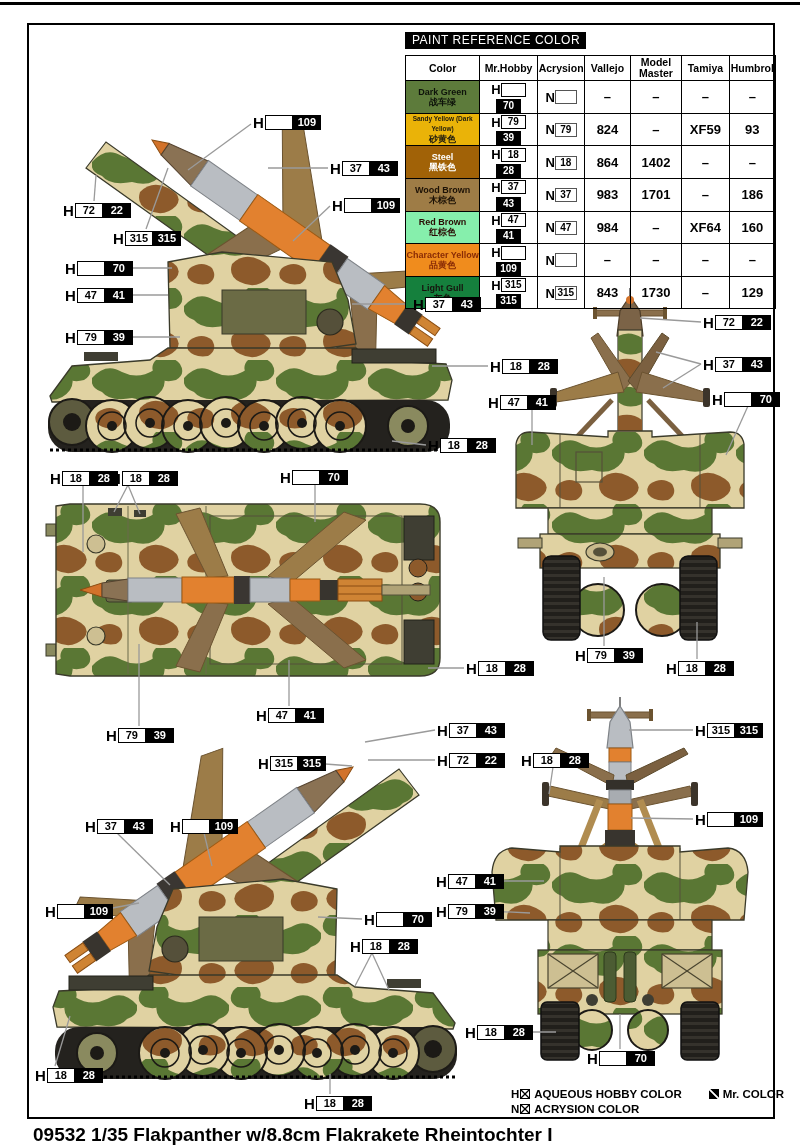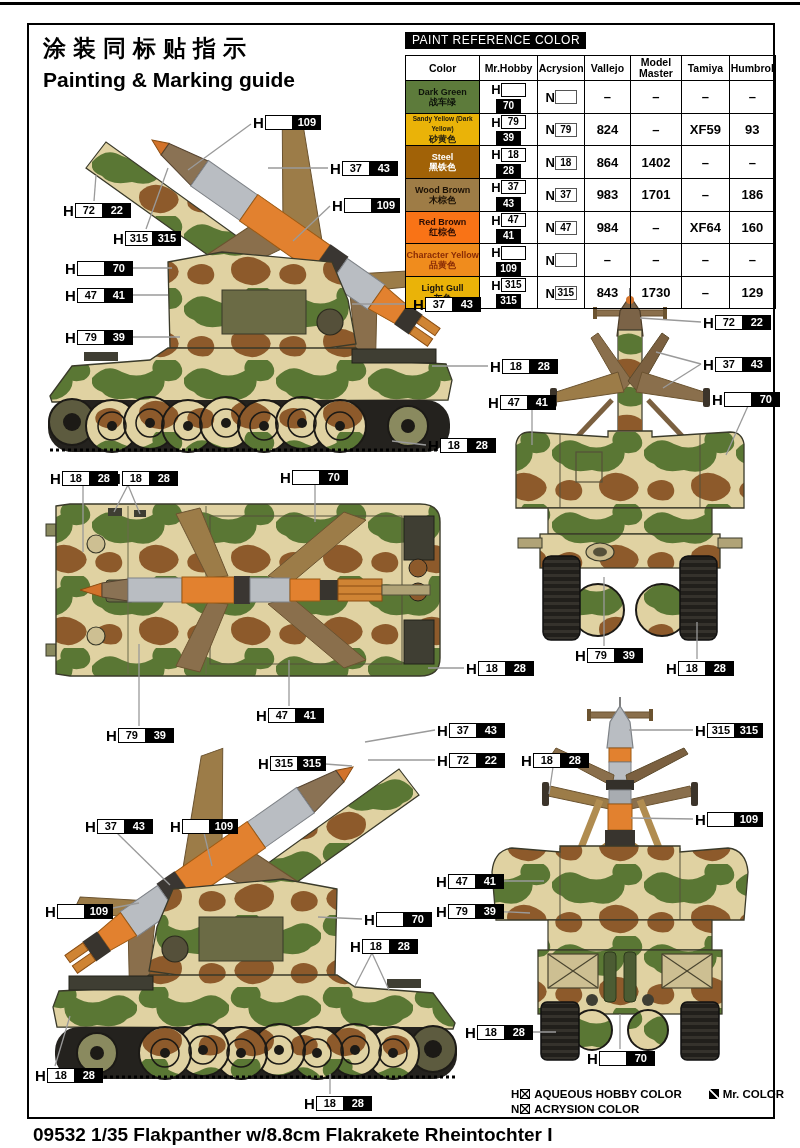--- a/index.html
+++ b/index.html
@@ -304,24 +304,20 @@
         <line x1="693" y1="730" x2="629" y2="730" stroke="#9a9a9a" stroke-width="1.3"></line>
         <line x1="553" y1="767" x2="549" y2="794" stroke="#9a9a9a" stroke-width="1.3"></line>
         <line x1="693" y1="819" x2="631" y2="818" stroke="#9a9a9a" stroke-width="1.3"></line>
         <line x1="488" y1="881" x2="544" y2="881" stroke="#9a9a9a" stroke-width="1.3"></line>
         <line x1="488" y1="911" x2="530" y2="913" stroke="#9a9a9a" stroke-width="1.3"></line>
         <line x1="518" y1="1032" x2="556" y2="1032" stroke="#9a9a9a" stroke-width="1.3"></line>
         <line x1="620" y1="1049" x2="620" y2="1014" stroke="#9a9a9a" stroke-width="1.3"></line>
       </g>
   </svg>
 
-  <div id="titleblock">
-    <div id="title-cn">涂装同标贴指示</div>
-    <div id="title-en">Painting &amp; Marking guide</div>
-  </div>
 
   <div id="tablewrap">
     <div id="tabletitle">PAINT  REFERENCE COLOR</div>
     <table id="paints">
       <colgroup>
         <col style="width:72px">
           <col style="width:56px">
           <col style="width:46px">
         <col style="width:44px">
           <col style="width:50px">
@@ -397,21 +393,21 @@
               <div class="ccn">木棕色</div>
             </td>
             <td class="hobbycell"><span class="hl">H</span><span class="wb">37</span><span class="bb">43</span></td>
             <td class="acrycell"><span class="hl">N</span><span class="nb">37</span></td>
             <td>983</td>
             <td>1701</td>
             <td>–</td>
             <td>186</td>
           </tr>
           <tr>
-            <td class="colorcell" style="background: #f97316; color: rgb(42, 12, 4); margin-top: 6px;">
+            <td class="colorcell" style="background: #86efac; color: rgb(42, 12, 4); margin-top: 6px;">
               <div class="cname">Red Brown</div>
               <div class="ccn">红棕色</div>
             </td>
             <td class="hobbycell"><span class="hl">H</span><span class="wb">47</span><span class="bb">41</span></td>
             <td class="acrycell"><span class="hl">N</span><span class="nb">47</span></td>
             <td>984</td>
             <td>–</td>
             <td>XF64</td>
             <td>160</td>
           </tr>
@@ -421,21 +417,21 @@
               <div class="ccn">品黄色</div>
             </td>
             <td class="hobbycell"><span class="hl">H</span><span class="wb"></span><span class="bb">109</span></td>
             <td class="acrycell"><span class="hl">N</span><span class="nb"></span></td>
             <td>–</td>
             <td>–</td>
             <td>–</td>
             <td>–</td>
           </tr>
           <tr>
-            <td class="colorcell" style="background: #eab308; color: rgb(23, 20, 14);">
+            <td class="colorcell" style="background: #15803d; color: rgb(23, 20, 14);">
               <div class="cname">Light Gull</div>
               <div class="ccn">灰色</div>
             </td>
             <td class="hobbycell"><span class="hl">H</span><span class="wb">315</span><span class="bb">315</span></td>
             <td class="acrycell"><span class="hl">N</span><span class="nb">315</span></td>
             <td>843</td>
             <td>1730</td>
             <td>–</td>
             <td>129</td>
           </tr>

